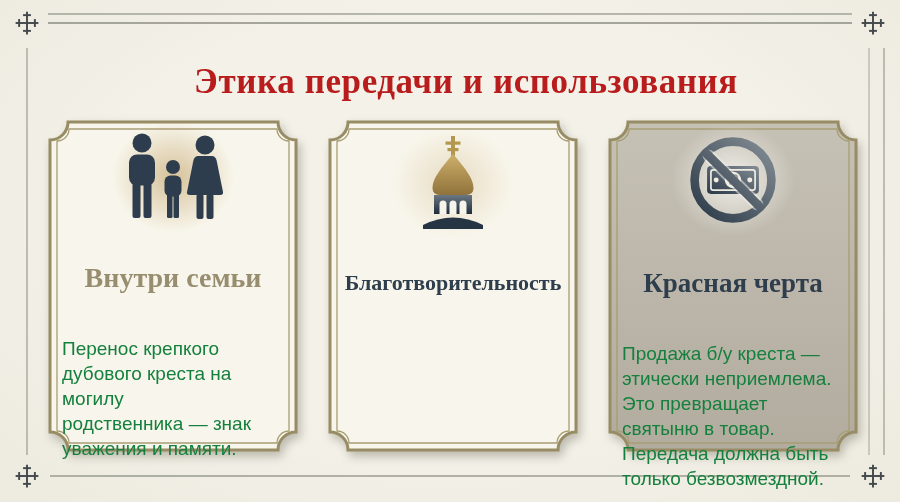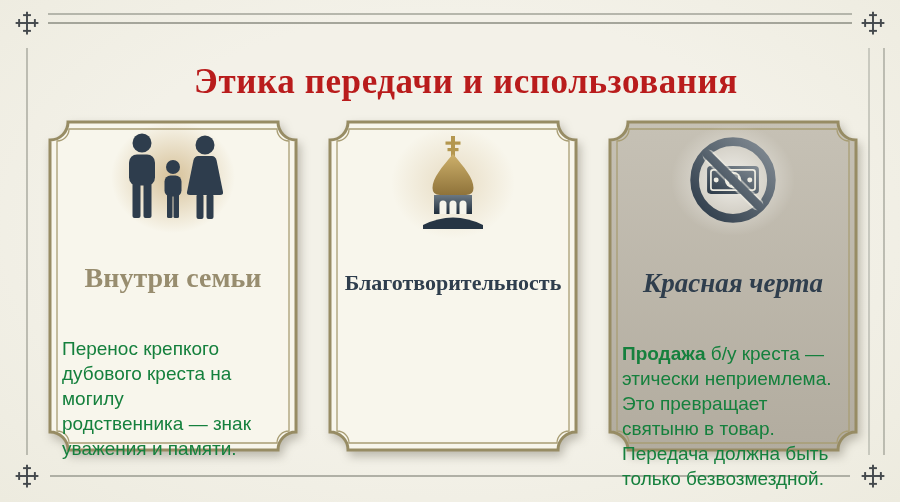--- a/index.html
+++ b/index.html
@@ -40,27 +40,27 @@
   .glow-gold{background:radial-gradient(closest-side, rgba(181,141,71,.5), rgba(181,141,71,0));}
   .glow-gold-soft{background:radial-gradient(closest-side, rgba(181,141,71,.25), rgba(181,141,71,0));}
   .glow-white{background:radial-gradient(closest-side, rgba(255,255,252,.75), rgba(255,255,252,0));}
   .icon-area svg{position:relative;}
   .card-title{
     margin:8px 0 0;width:100%;text-align:center;
     font-family:"Liberation Serif", serif;font-weight:700;line-height:1.1;
   }
   .card-family .card-title{font-size:28px;color:#988d6f;}
   .card-charity .card-title{font-size:22px;color:#2f3e4d;margin-top:4px;}
-  .card-redline .card-title{font-size:27px;color:#2f3e4d;font-style:italic;}
+  .card-redline .card-title{font-size:27px;color:#2f3e4d;}
   .card-body{
     margin:9px 0 0;width:222px;
     font-size:19px;line-height:25px;color:#15803d;
     white-space:pre-line;text-align:left;
   }
-  .card-body b{font-weight:700;margin-top:24px;}
+  .card-body b{font-weight:400;margin-top:24px;}
 </style>
 </head>
 <body>
 
 <svg class="frame-svg" width="900" height="502" viewBox="0 0 900 502">
   <defs>
     <symbol id="corner-cross" viewBox="-16 -16 32 32">
       <g stroke="#43484c" stroke-width="2.2" fill="none">
         <line x1="-13" y1="0" x2="13" y2="0"></line>
         <line x1="0" y1="-13" x2="0" y2="13"></line>

